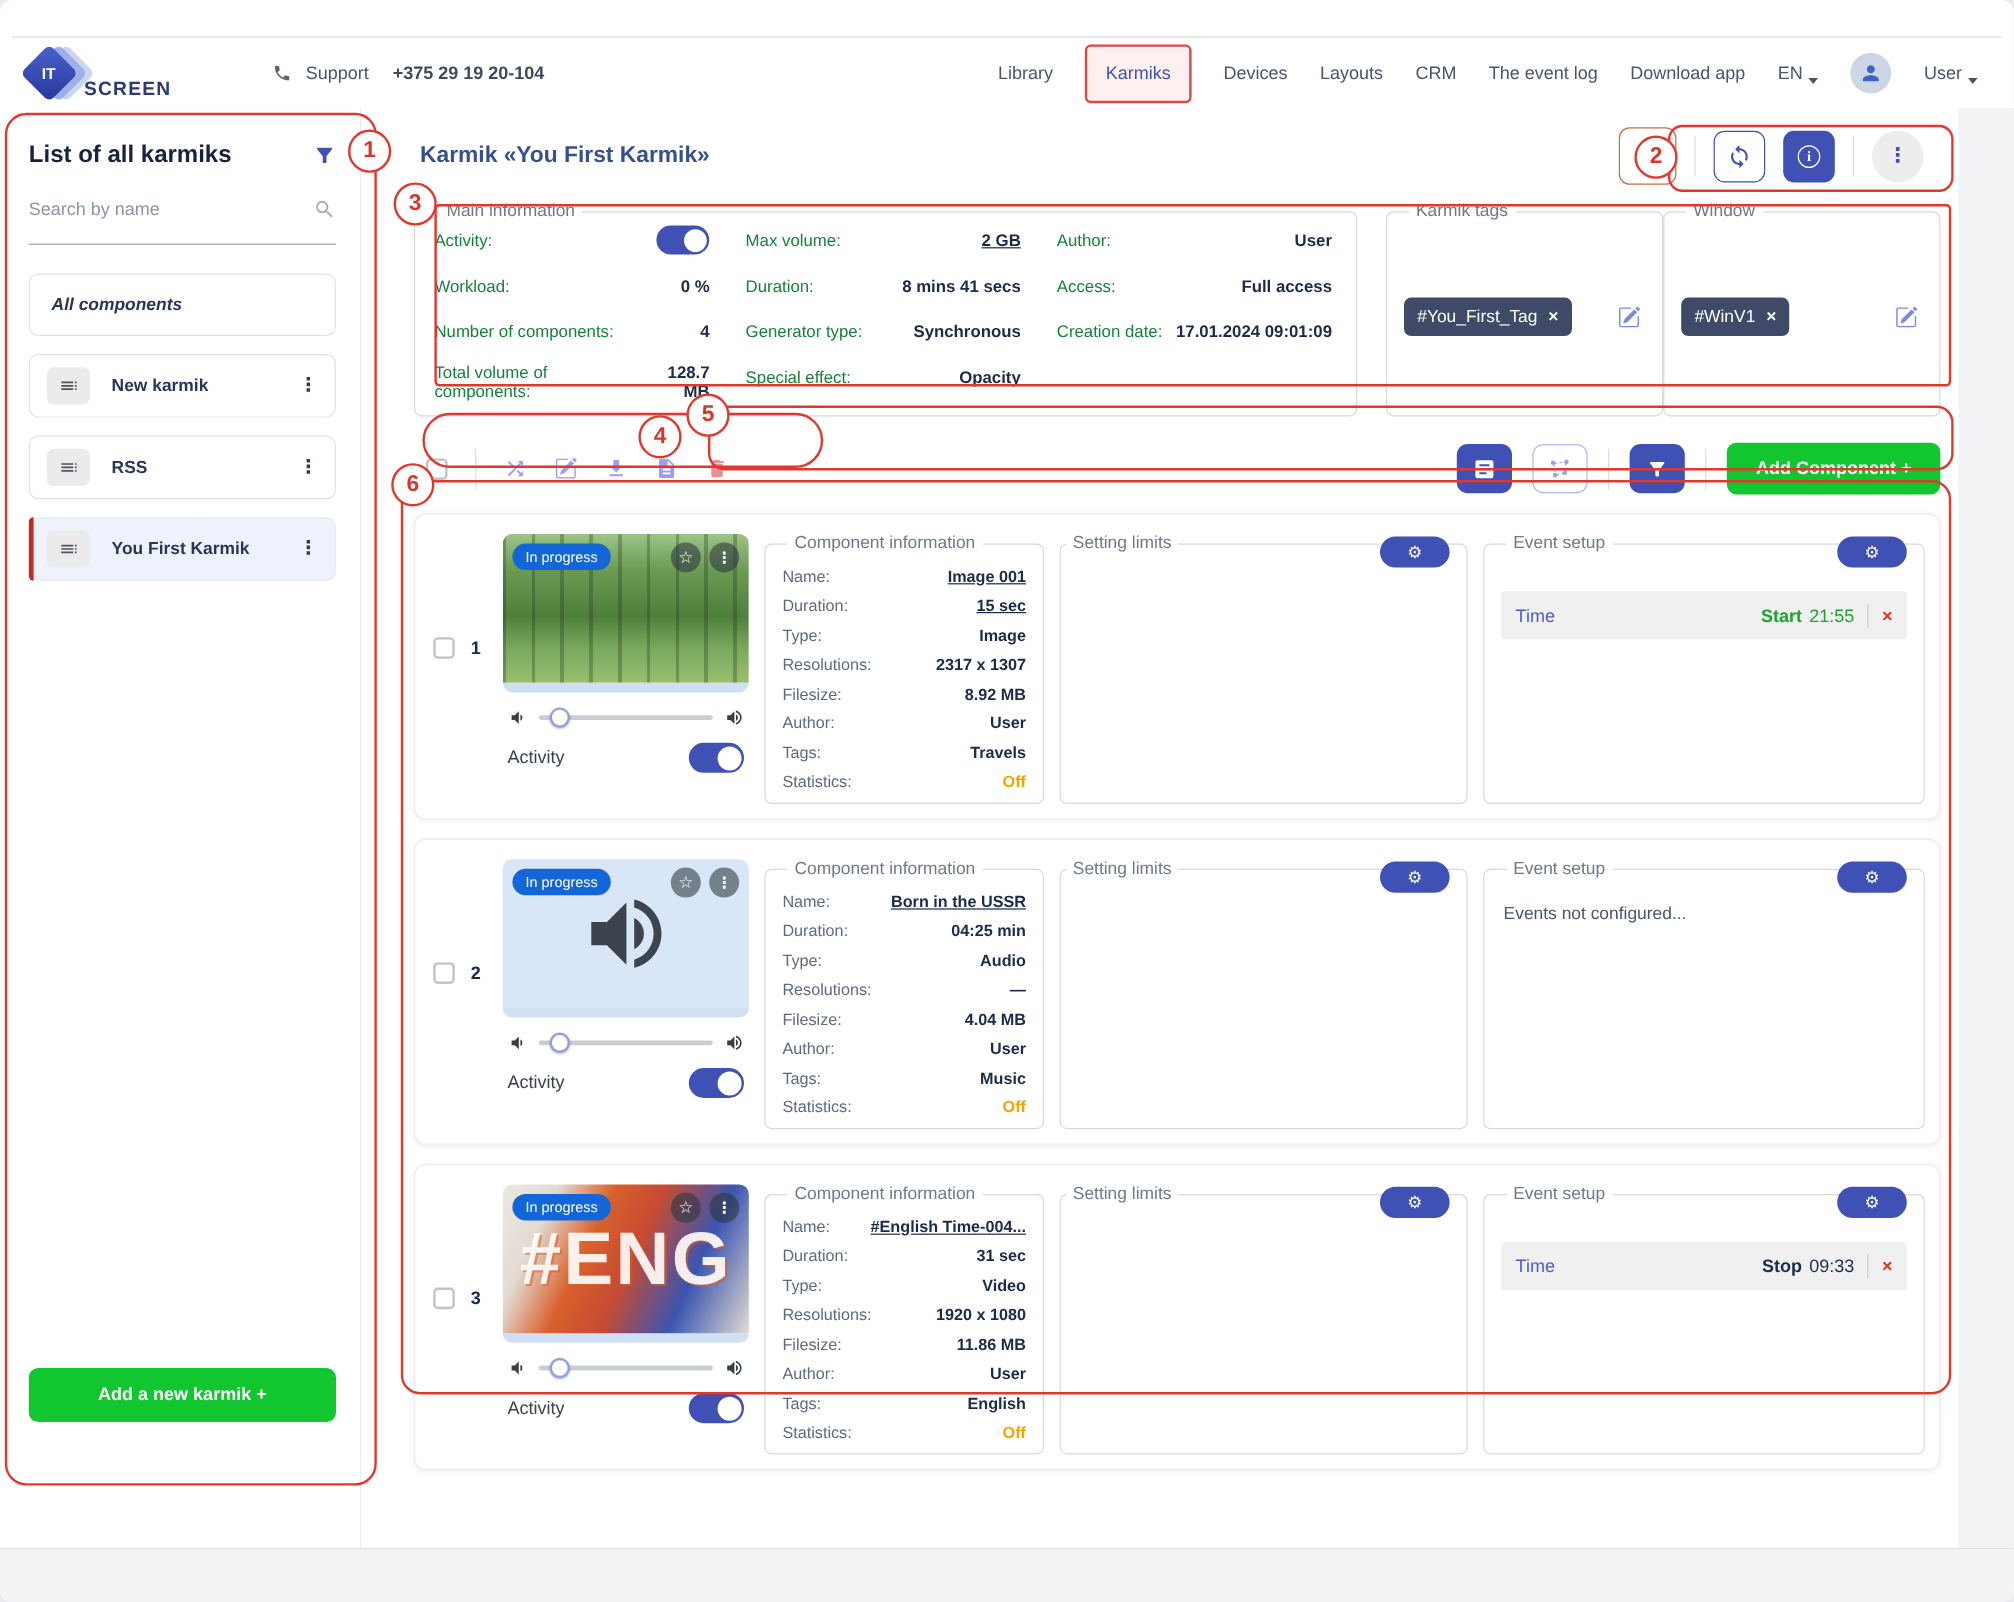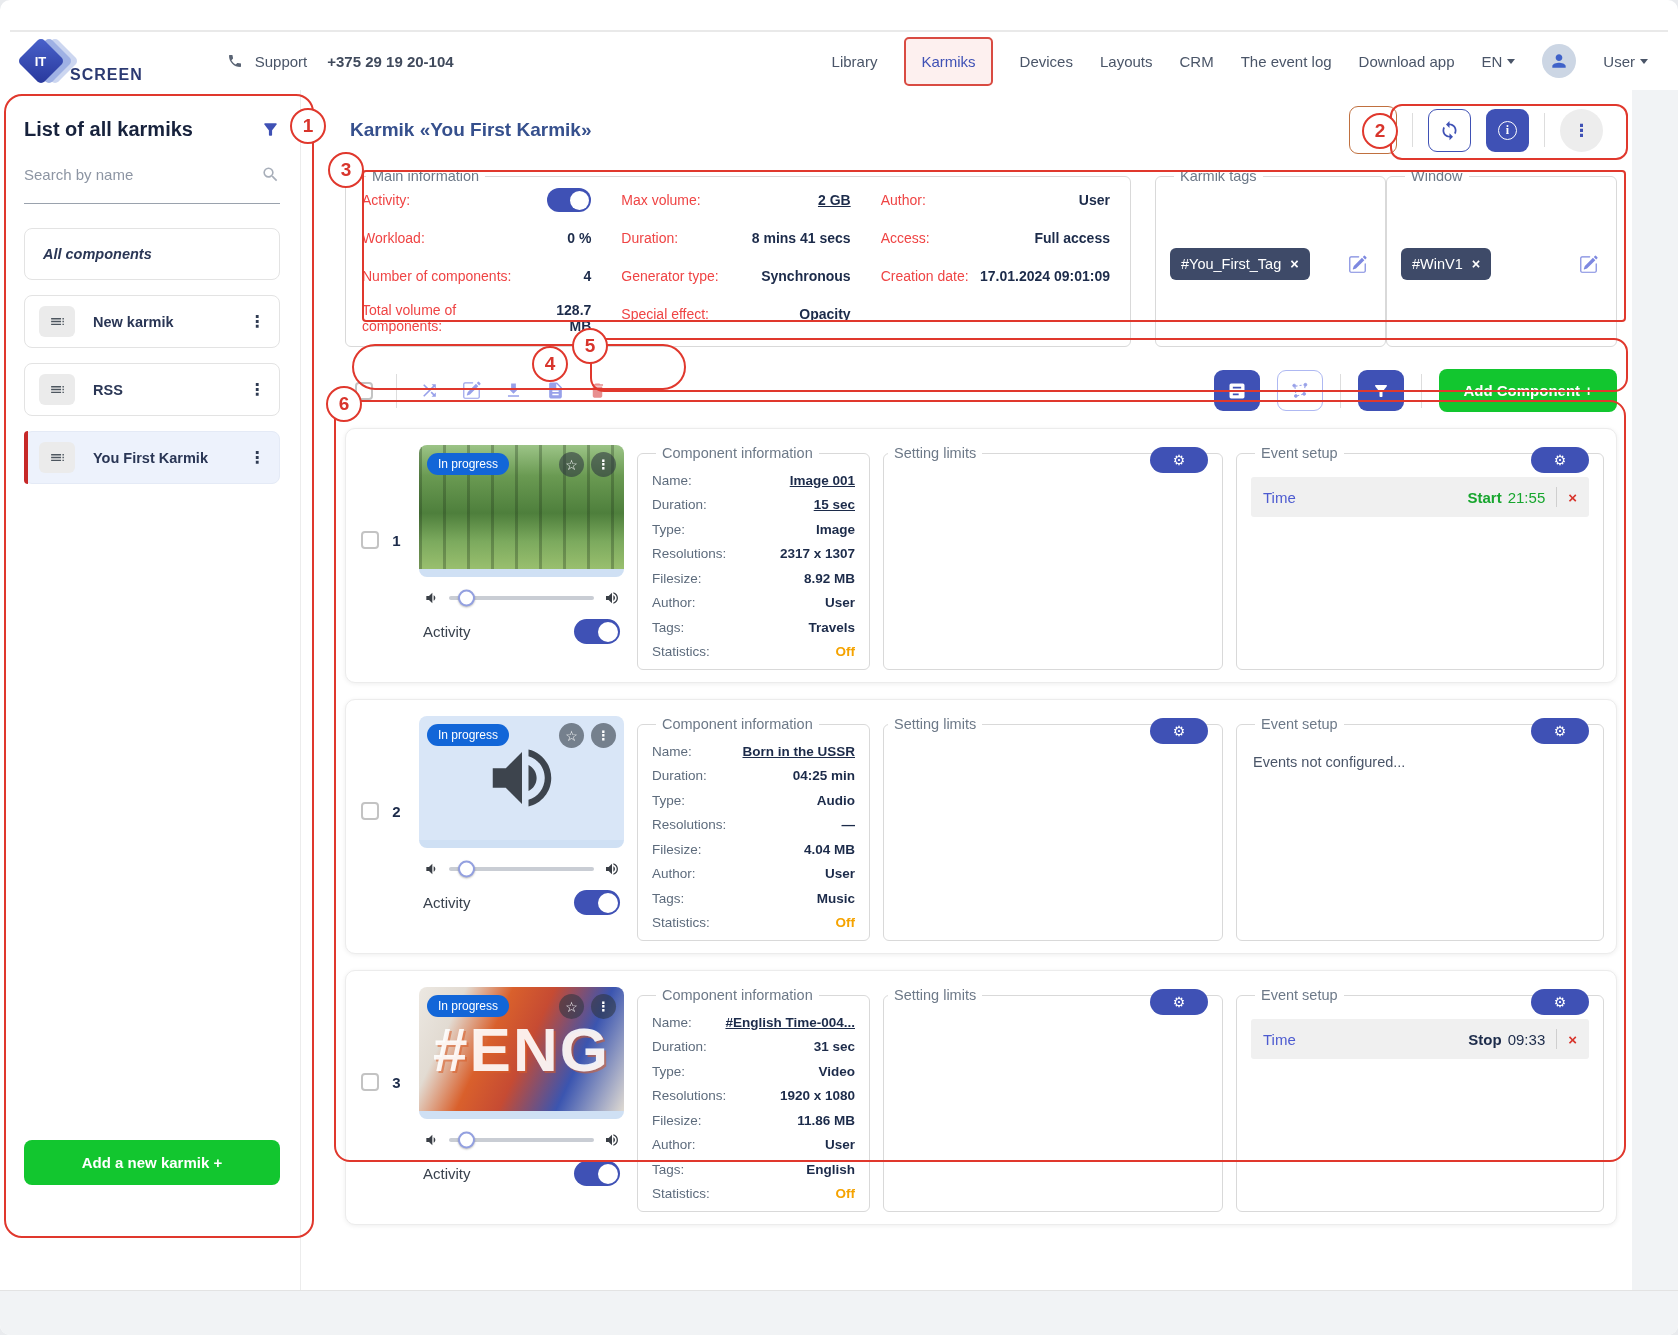--- a/index.html
+++ b/index.html
@@ -18,21 +18,21 @@
   .diamond { left:2px; background:linear-gradient(135deg,#4a63cc,#27379b); display:flex; align-items:center; justify-content:center; }
   .diamond span { transform:rotate(-45deg); color:#fff; font-weight:bold; font-size:13px; }
   .screen-text { font-weight:bold; color:#2c3a72; font-size:16px; letter-spacing:1px; margin-left:-6px; margin-bottom:4px; }
   .support { display:flex; align-items:center; gap:12px; color:#4a5568; font-size:15px; }
   .support .ph-ico { color:#5a6474; display:flex; }
   .support .num { margin-left:8px; color:#404a5c; }
   .nav { margin-left:auto; display:flex; align-items:center; gap:27px; font-size:15px; color:#4a5568; }
   .nav-item { white-space:nowrap; cursor:pointer; }
   .nav-item.active { color:#3f51b5; border:2px solid #d94b42; background:#fdf0ef; padding:14px 15px; border-radius:5px; }
   .caret { width:0; height:0; border-left:4px solid transparent; border-right:4px solid transparent; border-top:5px solid #4a5568; display:inline-block; margin-left:5px; }
-  .lang,.user { display:flex; align-items:center; cursor:pointer; }
+  .lang,.user { display:flex; align-items:flex-end; cursor:pointer; }
   .avatar { width:34px; height:34px; border-radius:50%; background:#ccd6e4; color:#3f62c9; display:flex; align-items:center; justify-content:center; }
 
   
   .sidebar { position:absolute; left:0; top:90px; width:301px; bottom:45px; background:#fff; border-right:1px solid #ececec; padding:28px 20px 0 24px; }
   .main { position:absolute; left:317px; top:90px; right:46px; bottom:45px; background:#fff; padding:0 15px 0 28px; }
   .right-gutter { position:absolute; top:90px; right:0; width:46px; bottom:45px; background:#f1f3f5; }
   .bottom-band { position:absolute; left:0; right:0; bottom:0; height:45px; background:#f1f3f5; border-top:1px solid #e3e3e3; }
 
   
   .sb-head { display:flex; justify-content:space-between; align-items:center; }
@@ -64,21 +64,21 @@
   .vdiv { width:1px; height:34px; background:#ddd; }
 
   
   fieldset { border:1px solid #d9d9d9; border-radius:6px; position:relative; }
   legend { color:#6d7988; font-size:14.5px; padding:0 6px; margin-left:4px; }
   .m-fsrow { display:flex; gap:24px; margin-top:6px; }
   .fs-maininfo { flex:1; padding:4px 20px 12px 16px; }
   .mi-cols { display:flex; gap:30px; }
   .mi-col { flex:1; display:flex; flex-direction:column; gap:14px; }
   .mi-row { display:flex; justify-content:space-between; align-items:center; font-size:14px; min-height:24px; }
-  .mi-row .lab { color:#ef4444; }
+  .mi-row .lab { color:#15803d; }
   .mi-row .val { font-weight:bold; color:#1c2b4a; text-align:right; }
   .link { color:#2d53cc; text-decoration:underline; font-weight:bold; cursor:pointer; }
   .m-right { width:462px; display:flex; flex-direction:row; gap:0; }
   .fs-chiprow { flex:1; display:flex; align-items:center; padding:10px 18px 12px 14px; }
   .chip { background:#3e4a68; color:#fff; font-size:14.5px; padding:8px 11px; border-radius:6px; display:inline-flex; gap:9px; align-items:center; }
   .chip .x { font-weight:bold; cursor:pointer; }
   .fs-edit { margin-left:auto; color:#7d88e0; display:flex; cursor:pointer; }
 
   
   .m-toolbar { margin-top:22px; display:flex; align-items:center; justify-content:space-between; }
@@ -119,21 +119,21 @@
   .mi-toggle { width:44px; height:24px; }
   .mi-toggle::after { width:19px; height:19px; }
   .fs-cinfo { width:233px; flex:none; padding:2px 14px 10px; }
   .ci-row { display:flex; justify-content:space-between; font-size:13.5px; margin-top:9.5px; }
   .ci-row .lab { color:#5d6b7c; }
   .ci-row .val { font-weight:bold; color:#1c2b4a; text-align:right; }
   .val.off { color:#f5a300; }
   .fs-limits { flex:1; }
   .fs-events { flex:1; padding:6px 14px; }
   .gear-pill { position:absolute; top:-14px; right:14px; width:58px; height:26px; background:#3f51b5; border-radius:13px; color:#fff; display:flex; align-items:center; justify-content:center; font-size:14px; cursor:pointer; }
-  .event-row { background:#f0f0f0; border-radius:3px; padding:10px 12px; display:flex; align-items:center; margin-top:10px; font-size:15px; }
+  .event-row { background:#f0f0f0; border-radius:3px; padding:10px 12px; display:flex; align-items:center; margin-top:26px; font-size:15px; }
   .ev-name { color:#4d5bd0; flex:1; }
   .ev-action { font-weight:bold; }
   .ev-green { color:#17a62e; }
   .ev-dark { color:#1c2b4a; }
   .ev-time { margin-left:6px; }
   .ev-div { width:1px; height:20px; background:#cfcfcf; margin:0 11px; }
   .ev-x { color:#d8352c; font-weight:bold; font-size:15px; cursor:pointer; }
   .events-empty { font-size:14.5px; color:#4a5568; margin-top:16px; margin-left:2px; }
 
   

